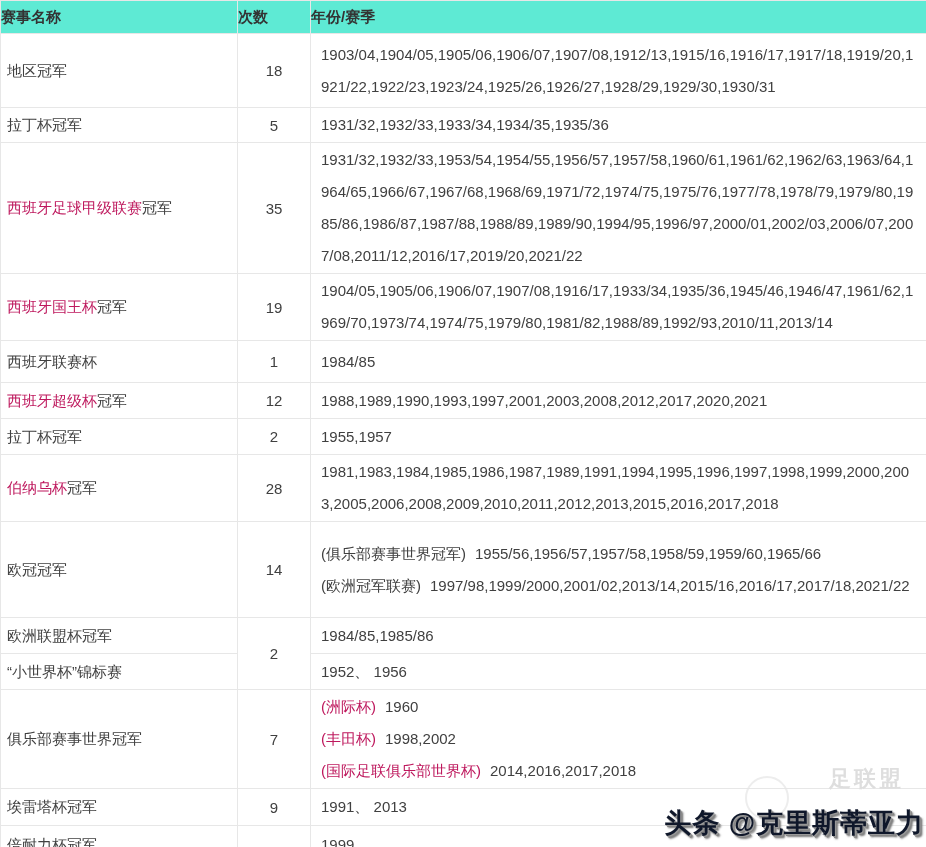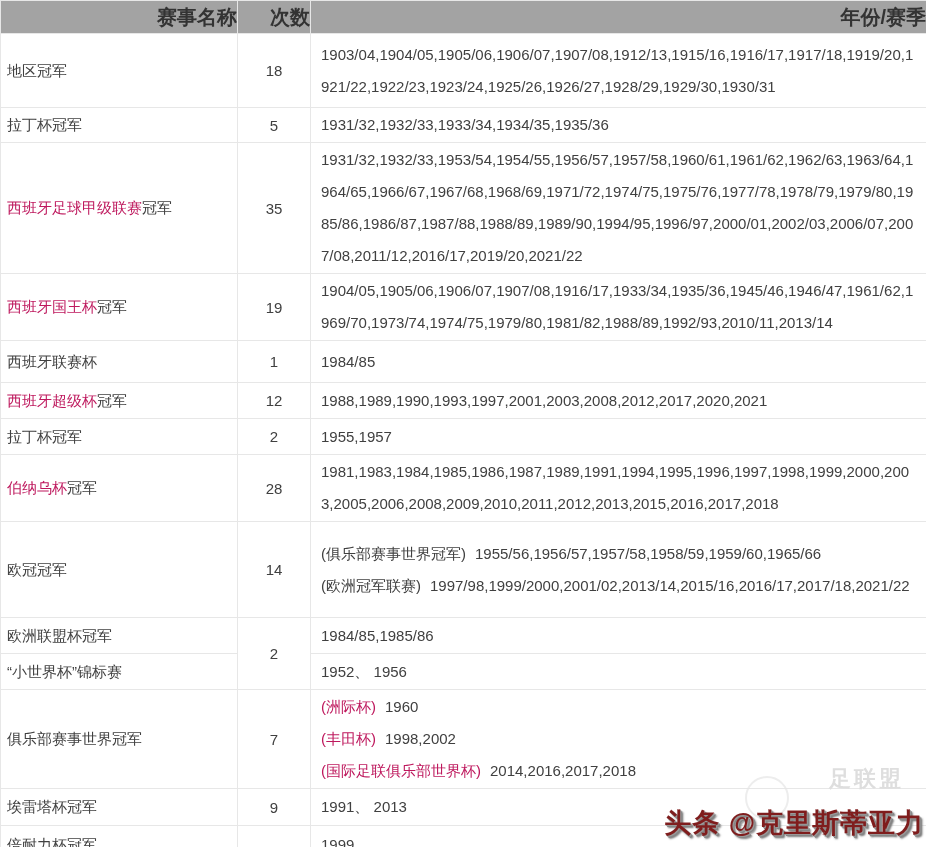--- a/index.html
+++ b/index.html
@@ -7,22 +7,22 @@
     width:926px;height:847px;position:relative;background:#fff;
     font-family:"Liberation Sans","DejaVu Sans",sans-serif;
     color:#404040;overflow:hidden;
   }
   table{
     border-collapse:collapse;table-layout:fixed;width:926px;
     font-size:15px;color:#404040;
   }
   th,td{border:1px solid #e7e7e7;padding:0;}
   thead th{
-    background:#a3a3a3;font-weight:bold;color:#333;
-    height:32px;text-align:right;font-size:20px;
+    background:#5eead4;font-weight:bold;color:#333;
+    height:32px;text-align:left;font-size:15px;
   }
   td.name{text-align:left;vertical-align:middle;padding:2px 6px;line-height:22px;}
   td.count{text-align:center;vertical-align:middle;}
   td.years{
     text-align:left;vertical-align:middle;padding:1px 10px;
     line-height:32px;word-break:break-all;
   }
   .lnk{color:#be185d;text-decoration:none;cursor:pointer;}
   .yline{white-space:normal;}
   .pfx{margin-right:9px;}
@@ -35,21 +35,21 @@
   .wm-circle{
     position:absolute;left:745px;top:776px;width:40px;height:40px;
     border:2px solid #e6e6e6;border-radius:50%;opacity:.7;
   }
   .wm-faint{
     position:absolute;right:22px;top:764px;font-size:22px;font-weight:bold;
     color:#dedede;letter-spacing:3px;white-space:nowrap;text-align:center;
   }
   .wm-main{
     position:absolute;right:2px;bottom:6px;font-size:27px;font-weight:bold;
-    color:#7f1d1d;white-space:nowrap;letter-spacing:1px;
+    color:#0f172a;white-space:nowrap;letter-spacing:1px;
     text-shadow:1px 1px 0 #9a9a9a,2px 2px 0 #858585,3px 3px 2px #777;
   }
 </style>
 </head>
 <body>
 
 <table>
   <colgroup>
     <col style="width:237px">
       <col style="width:73px">

